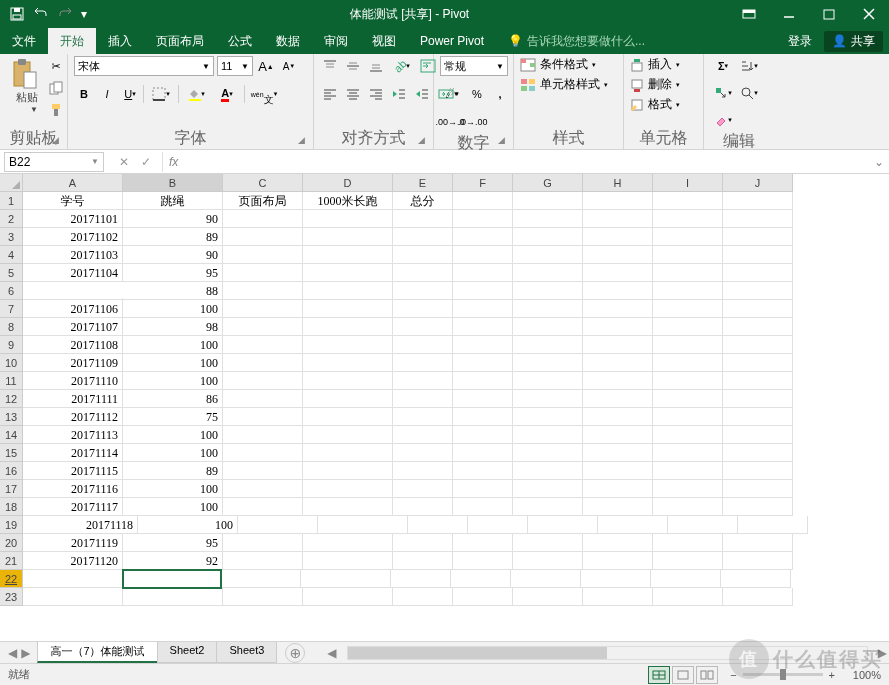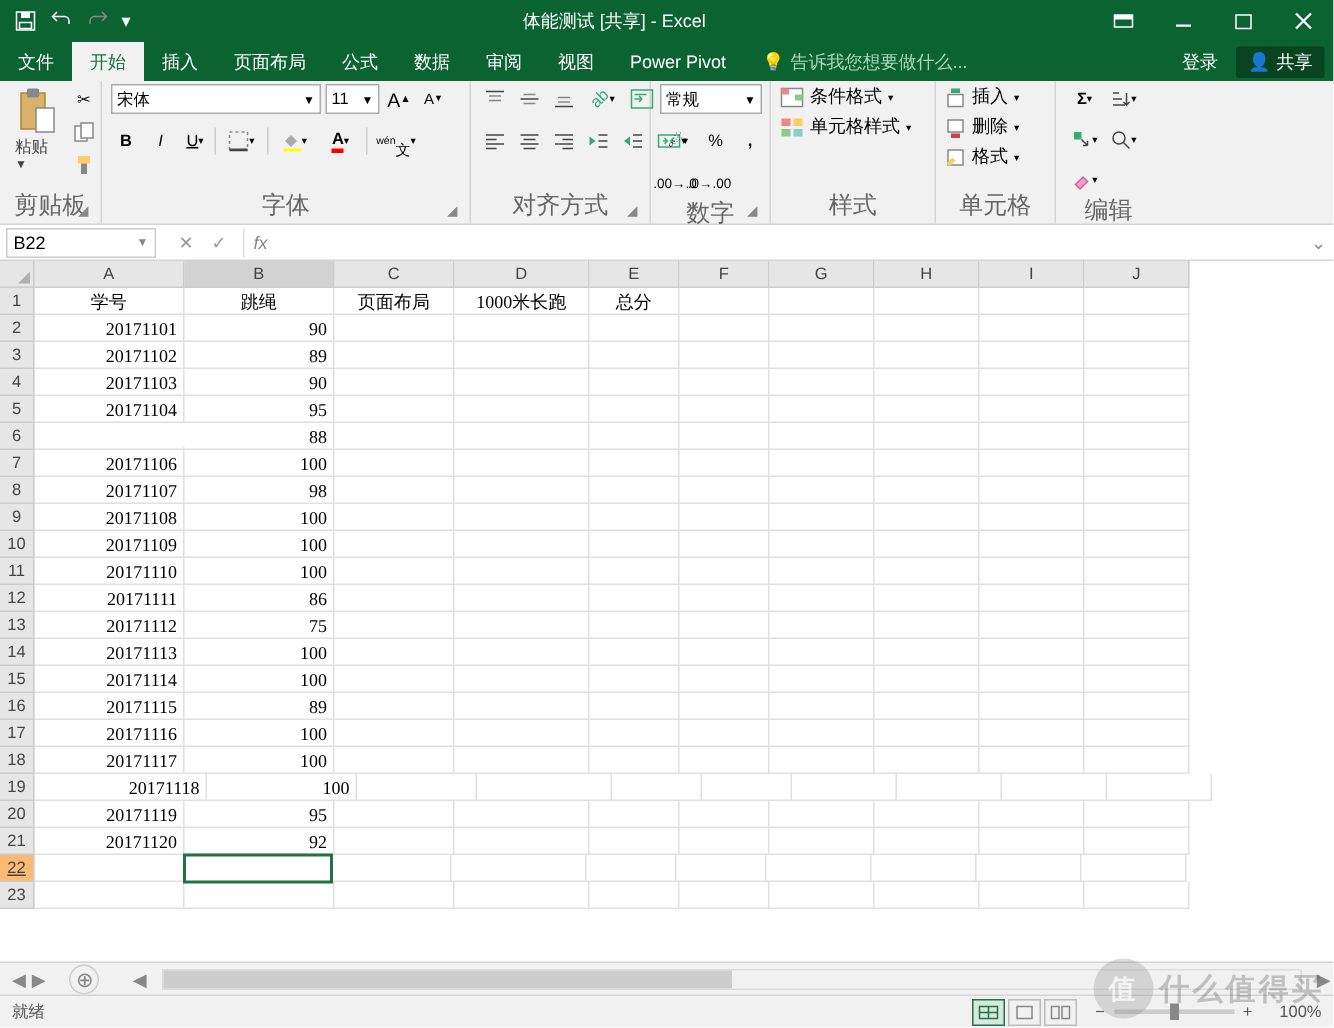--- a/index.html
+++ b/index.html
@@ -13,21 +13,21 @@
 .menubar { height: 26px; background: #0c6332; display: flex; align-items: center; color: #fff; position: relative; }
 .menu-item { padding: 0 12px; height: 26px; line-height: 26px; cursor: pointer; font-size: 12px; }
 .menu-item.active { background: #f1f1f1; color: #217346; }
 .tell-me { color: #a8d8b9; margin-left: 12px; display: flex; align-items: center; gap: 4px; }
 .menu-right { position: absolute; right: 6px; display: flex; align-items: center; gap: 2px; }
 .share-btn { background: #094421; padding: 2px 8px; border-radius: 2px; display: flex; align-items: center; gap: 4px; }
 .ribbon { height: 96px; background: #f1f1f1; border-bottom: 1px solid #d4d4d4; display: flex; }
 .rgroup { border-right: 1px solid #d4d4d4; padding: 2px 6px; display: flex; flex-direction: column; position: relative; }
 .rgroup-body { flex: 1; display: flex; align-items: flex-start; gap: 4px; }
 .rgroup-label { text-align: center; font-size: 16px; color: #666; height: 16px; line-height: 14px; }
-.big-btn { display: flex; flex-direction: column; align-items: flex-start; padding: 2px 4px; cursor: pointer; font-size: 11px; color: #444; }
+.big-btn { display: flex; flex-direction: column; align-items: flex-end; padding: 2px 4px; cursor: pointer; font-size: 11px; color: #444; }
 .small-col { display: flex; flex-direction: column; gap: 2px; }
 .small-btn { width: 20px; height: 20px; display: flex; align-items: center; justify-content: center; cursor: pointer; font-size: 11px; }
 .font-row { display: flex; gap: 3px; align-items: center; margin-bottom: 4px; }
 .combo { border: 1px solid #ababab; background: #fff; height: 20px; font-size: 11px; padding: 0 3px; display: flex; align-items: center; justify-content: space-between; }
 .expand-corner { position: absolute; bottom: 2px; right: 3px; width: 12px; height: 12px; font-size: 9px; color: #888; cursor: pointer; }
 .namebox-row { height: 24px; border-bottom: 1px solid #d4d4d4; display: flex; align-items: center; background: #fff; }
 .namebox { width: 100px; height: 20px; border: 1px solid #ccc; margin: 0 4px; padding: 0 4px; display: flex; align-items: center; justify-content: space-between; font-size: 12px; }
 .fx-btns { display: flex; gap: 2px; padding: 0 6px; border-right: 1px solid #e0e0e0; }
 .fx-btn { width: 20px; height: 20px; display: flex; align-items: center; justify-content: center; color: #999; cursor: pointer; }
 .fx-label { padding: 0 6px; font-style: italic; color: #888; }
@@ -35,21 +35,21 @@
 .fb-expand { width: 20px; text-align: center; color: #888; cursor: pointer; }
 .grid-area { height: 467px; display: flex; flex-direction: column; background: #fff; }
 .col-headers { display: flex; height: 18px; }
 .corner { width: 23px; border-right: 1px solid #ccc; border-bottom: 1px solid #ccc; background: #e6e6e6; position: relative; }
 .corner::after { content: ""; position: absolute; right: 2px; bottom: 2px; width: 0; height: 0; border-left: 8px solid transparent; border-bottom: 8px solid #b0b0b0; }
 .col-h { border-right: 1px solid #ccc; border-bottom: 1px solid #ccc; background: #e6e6e6; text-align: center; font-size: 11px; line-height: 18px; color: #444; cursor: pointer; }
 .col-h.sel { background: #d2d2d2; }
 .grid-body { flex: 1; overflow: hidden; }
 .grid-row { display: flex; height: 18px; }
 .row-h { width: 23px; border-right: 1px solid #ccc; border-bottom: 1px solid #ccc; background: #e6e6e6; text-align: center; font-size: 11px; line-height: 18px; color: #444; cursor: pointer; }
-.row-h.sel { background: #fdba74; text-decoration: underline; }
+.row-h.sel { background: #eab308; text-decoration: underline; }
 .cell { border-right: 1px solid #e0e0e0; border-bottom: 1px solid #e0e0e0; font-size: 12px; line-height: 18px; padding: 0 4px; overflow: hidden; white-space: nowrap; font-family: "SimSun", serif; }
 .cell.hc { text-align: center; }
 .cell.num { text-align: right; }
 .cell.active { border: 2px solid #217346; margin: -1px; z-index: 2; position: relative; }
 .sheet-tabs { height: 22px; background: #f1f1f1; border-top: 1px solid #d4d4d4; display: flex; align-items: center; }
 .tab-nav { display: flex; padding: 0 8px; gap: 4px; color: #888; }
 .tab-nav span { cursor: pointer; }
 .sheet-tab { padding: 2px 12px; border: 1px solid #ccc; border-top: none; background: #e6e6e6; font-size: 11px; cursor: pointer; margin-left: -1px; }
 .sheet-tab.active { background: #fff; border-bottom: 2px solid #217346; }
 .add-sheet { width: 20px; height: 20px; border: 1px solid #ccc; border-radius: 50%; display: flex; align-items: center; justify-content: center; margin-left: 8px; cursor: pointer; color: #888; font-size: 14px; }
@@ -84,21 +84,21 @@
           <path d="M4 7 L1 4 L4 1 M1 4 H9 A3 3 0 0 1 12 7 V9" fill="none" stroke="#fff"></path>
         </svg>
       </div>
     <div class="qat-btn">
         <svg width="14" height="14" viewBox="0 0 14 14">
           <path d="M10 7 L13 4 L10 1 M13 4 H5 A3 3 0 0 0 2 7 V9" fill="none" stroke="#888"></path>
         </svg>
       </div>
     <div class="qat-btn" style="width:12px;color:#fff">▾</div>
   </div>
-  <div class="title-text">体能测试  [共享] - Excel</div>
+  <div class="title-text">体能测试  [共享] - Pivot</div>
   <div class="win-controls">
     <div class="win-btn">
         <svg width="14" height="10">
           <rect x="1" y="1" width="12" height="8" fill="none" stroke="#fff"></rect>
           <rect x="1" y="1" width="12" height="3" fill="#fff"></rect>
         </svg>
       </div>
     <div class="win-btn">
         <svg width="12" height="12">
           <line x1="1" y1="9" x2="11" y2="9" stroke="#fff" stroke-width="1.5"></line>
@@ -770,20 +770,25 @@
         <div class="cell" style="width: 70px;"></div>
       </div>
     </div>
 </div>
 
 <div class="sheet-tabs">
   <div class="tab-nav">
     <span>◀</span>
     <span>▶</span>
   </div>
+  <div id="tabs" style="display:flex">
+      <div class="sheet-tab active">高一（7）体能测试</div>
+      <div class="sheet-tab">Sheet2</div>
+      <div class="sheet-tab">Sheet3</div>
+    </div>
   <div class="add-sheet">⊕</div>
   <div style="width:20px"></div>
   <span style="color:#888;padding:0 2px">◀</span>
   <div class="hscroll">
       <div class="hscroll-thumb"></div>
     </div>
   <span style="color:#888;padding:0 2px">▶</span>
 </div>
 
 <div class="statusbar">

